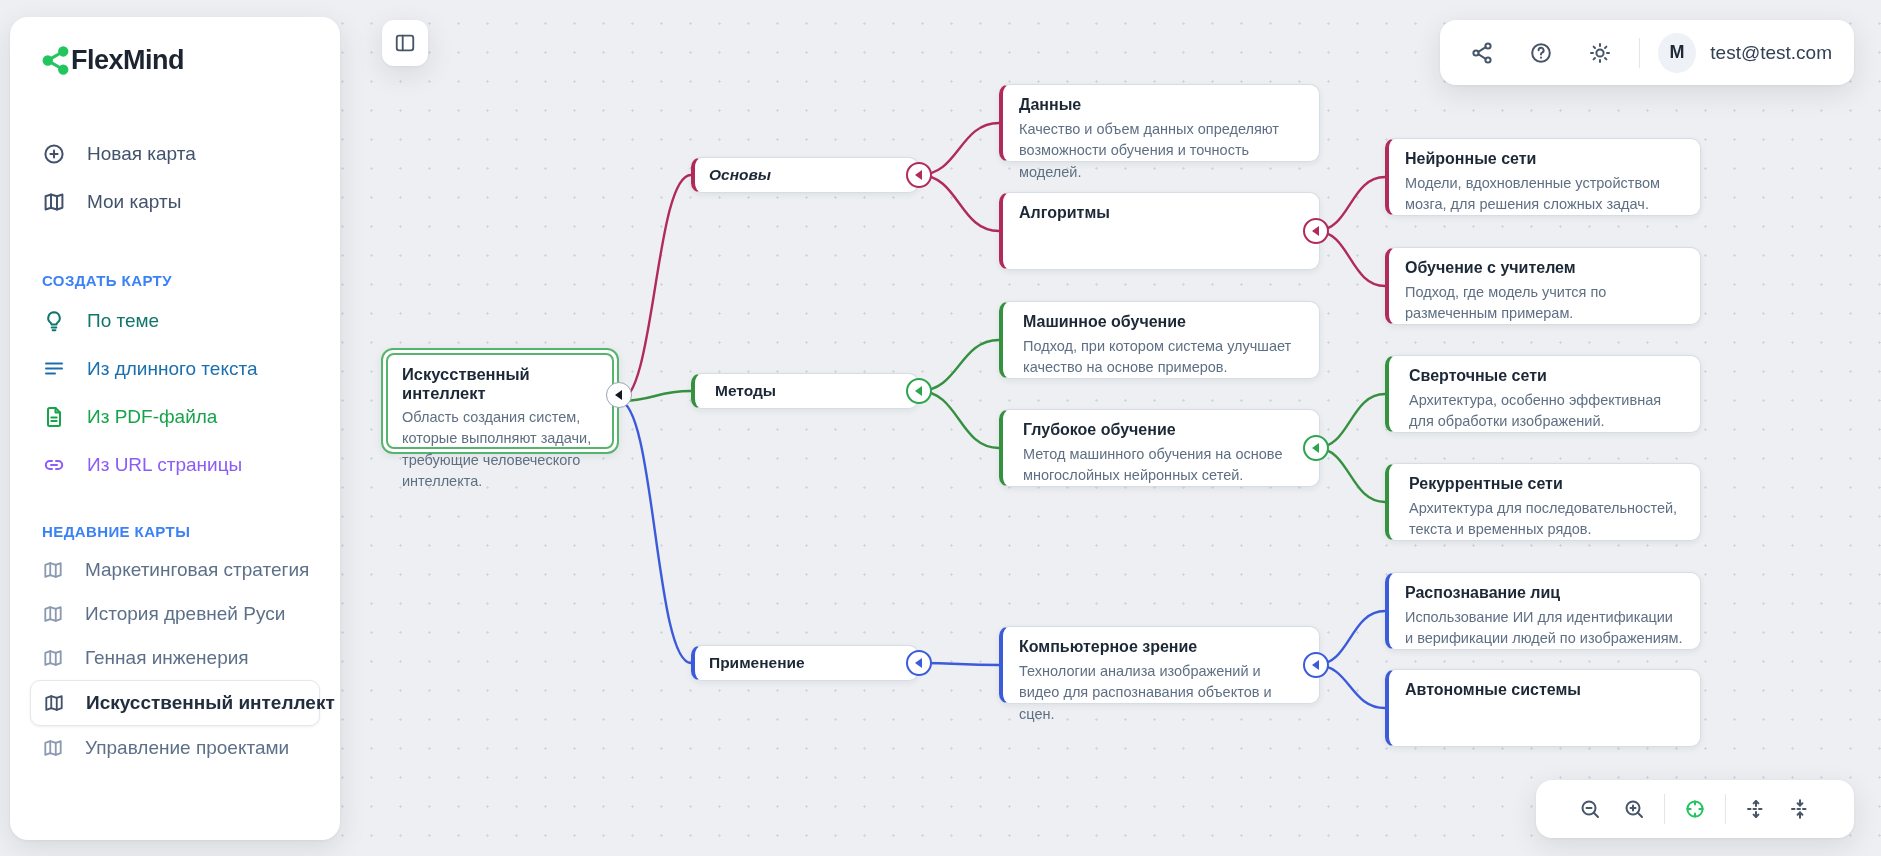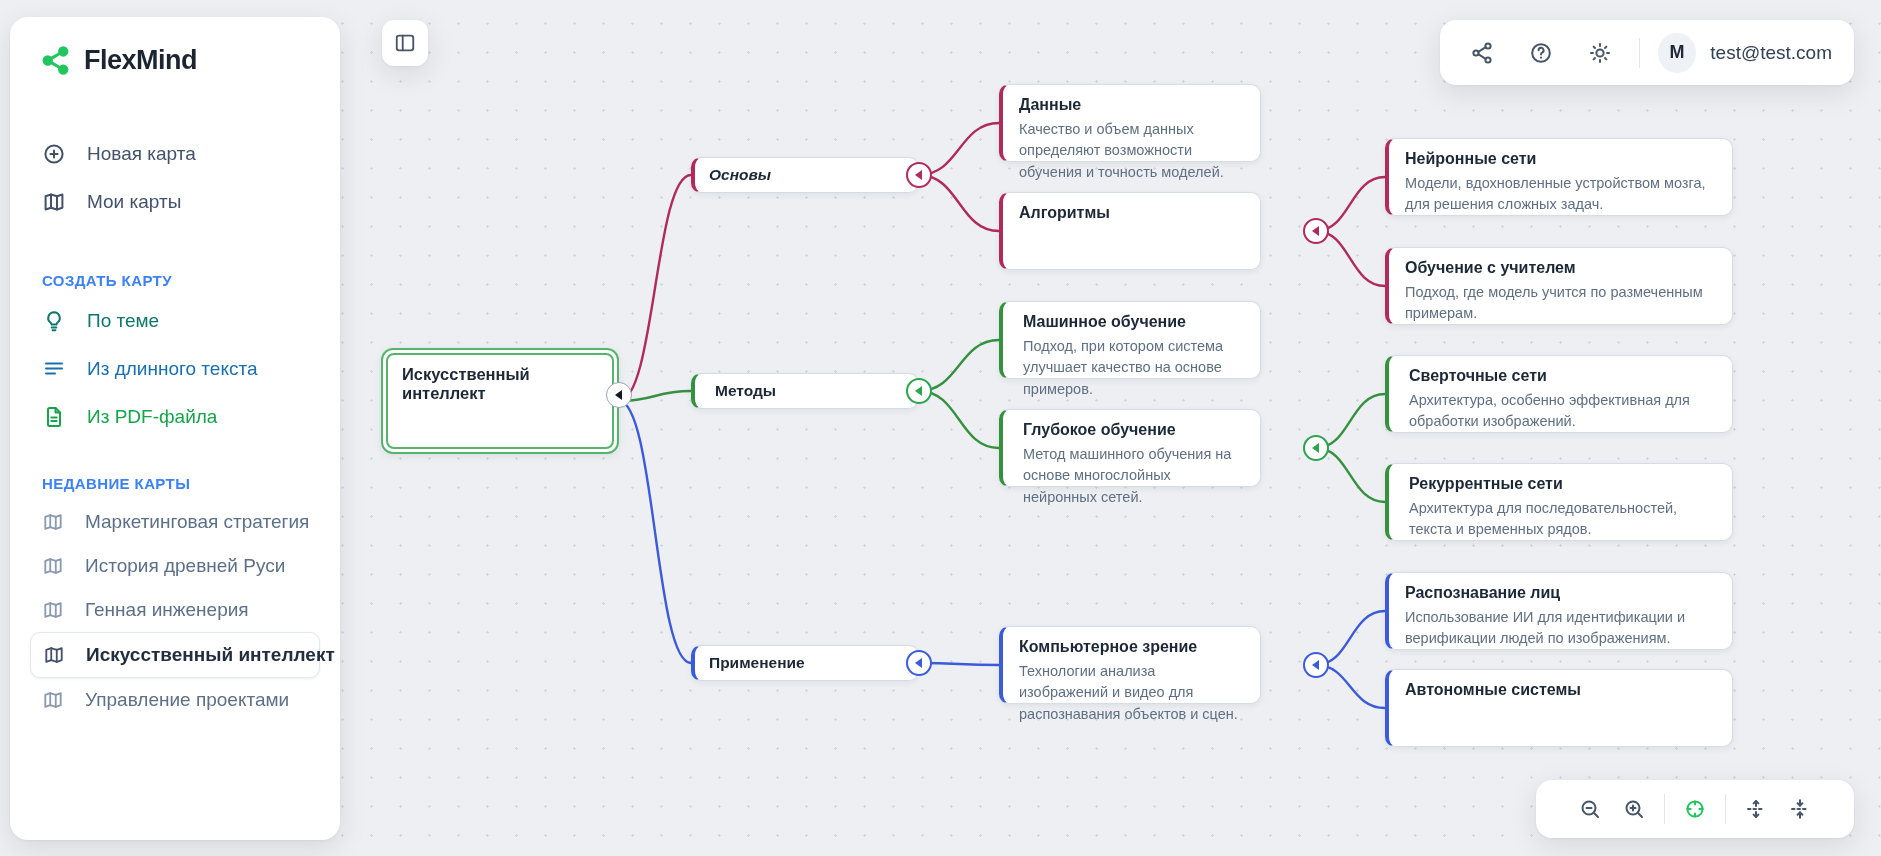--- a/index.html
+++ b/index.html
@@ -11,21 +11,21 @@
     background-image: radial-gradient(circle, #d2d7de 1.3px, transparent 1.4px);
     background-size: 29px 29px; background-position: 9px 9px;
     color: #1c2836;
   }
   .panel {
     position: absolute; background: #fff; border-radius: 16px;
     box-shadow: 0 8px 28px rgba(26,32,44,.10), 0 1px 3px rgba(26,32,44,.05);
   }
   
   .sidebar { left: 10px; top: 17px; width: 330px; height: 823px; padding: 26px 20px; border-radius: 18px; }
-  .logo-row { display: flex; align-items: center; gap: 13px; padding: 2px 10px 8px; }
+  .logo-row { display: flex; align-items: center; padding: 2px 10px 8px; }
   .logo-text { font-size: 27px; font-weight: 700; color: #1b2430; letter-spacing: -0.5px; }
   .nav-gap { height: 46px; }
   .side-item { display: flex; align-items: center; gap: 21px; padding: 12px 12px; font-size: 19px; color: #43526b; border-radius: 10px; cursor: pointer; white-space: nowrap; }
   .side-item .ic { flex: 0 0 auto; }
   .section-title { font-size: 15px; font-weight: 700; color: #3b82f6; letter-spacing: .4px; padding: 12px 12px 8px; margin-top: 22px; }
   .section-title.first { margin-top: 34px; }
   .c-teal { color: #0f766e; } .c-blue { color: #1a6fae; } .c-green { color: #16a34a; } .c-purple { color: #8b5cf6; }
   .recent-item { color: #5d7089; padding: 11px 12px; }
   .recent-item.active { background: #fff; border: 1px solid #e3e8ef; box-shadow: 0 1px 3px rgba(26,32,44,.08); color: #222e3e; font-weight: 600; }
   
@@ -45,22 +45,22 @@
   .zoombar .icon-btn { width: 44px; height: 44px; display: flex; align-items: center; justify-content: center; cursor: pointer; }
   .zoombar .vdiv { margin: 0 8px; }
   .target-green { color: #22c55e; }
   
   .edges { position: absolute; left: 0; top: 0; width: 1881px; height: 856px; pointer-events: none; }
   .node { position: absolute; background: #fff; border: 1px solid #d7dde5; border-radius: 10px; box-shadow: 0 2px 6px rgba(30,41,59,.07); cursor: pointer; }
   .node-title { font-size: 16px; font-weight: 700; color: #1c2836; }
   .node-desc { font-size: 14.5px; color: #5f6f83; line-height: 1.48; margin-top: 5px; }
   .lvl1 { width: 228px; height: 36px; display: flex; align-items: center; padding: 0 14px; border-left-width: 4px; }
   .lvl1 .node-title { font-size: 15.5px; font-weight: 600; }
-  .lvl2, .lvl3 { width: 262px; height: 78px; padding: 11px 16px; border-left-width: 4px; }
-  .lvl3 { width: 348px; }
+  .lvl2, .lvl3 { width: 321px; height: 78px; padding: 11px 16px; border-left-width: 4px; }
+  .lvl3 { width: 316px; }
   .b-crimson { border-left-color: #b02a5b; }
   .b-green { border-left-color: #35913f; padding-left: 20px; }
   .b-blue { border-left-color: #3b5bdb; }
   .root-node { left: 381px; top: 348px; width: 238px; height: 106px; border: 2px solid #57b46c; border-radius: 12px; padding: 3px; box-shadow: 0 2px 8px rgba(30,41,59,.08); }
   .root-inner { width: 100%; height: 100%; border: 2px solid #57b46c; border-radius: 8px; padding: 10px 14px; background: #fff; }
   .root-inner .node-title { font-size: 16.5px; }
   .root-inner .node-desc { font-size: 14.5px; margin-top: 4px; }
   .collapse-btn { position: absolute; width: 26px; height: 26px; border-radius: 50%; background: #fff; display: flex; align-items: center; justify-content: center; cursor: pointer; z-index: 5; border: 2px solid; }
   .tri { width: 0; height: 0; border-top: 5px solid transparent; border-bottom: 5px solid transparent; border-right: 7px solid currentColor; margin-right: 2px; }
   .cb-root { border-color: #9aa6b5; color: #111827; border-width: 1.5px; }
@@ -140,20 +140,28 @@
   </div>
   <div class="side-item c-green">
     <svg class="ic" viewBox="0 0 24 24">
         <path d="M13.5 3H7.5A1.5 1.5 0 0 0 6 4.5v15A1.5 1.5 0 0 0 7.5 21h9a1.5 1.5 0 0 0 1.5-1.5V7.5L13.5 3z"></path>
         <polyline points="13.5 3 13.5 7.5 18 7.5"></polyline>
         <line x1="9.3" y1="12.5" x2="14.7" y2="12.5"></line>
         <line x1="9.3" y1="16" x2="14.7" y2="16"></line>
       </svg>
     <span>Из PDF-файла</span>
   </div>
+  <div class="side-item c-purple">
+    <svg class="ic" viewBox="0 0 24 24">
+        <path d="M10 8H7.8a4 4 0 1 0 0 8H10"></path>
+        <path d="M14 8h2.2a4 4 0 1 1 0 8H14"></path>
+        <line x1="9" y1="12" x2="15" y2="12"></line>
+      </svg>
+    <span>Из URL страницы</span>
+  </div>
 
   <div class="section-title">НЕДАВНИЕ КАРТЫ</div>
 
   <div class="side-item recent-item">
     <svg class="ic sm" style="color:#8b9ab0" viewBox="0 0 24 24">
         <path d="M9 4.5 3.6 6.3v13.2L9 17.7l6 1.8 5.4-1.8V4.5L15 6.3 9 4.5z"></path>
         <line x1="9" y1="4.5" x2="9" y2="17.7"></line>
         <line x1="15" y1="6.3" x2="15" y2="19.5"></line>
       </svg>
     <span>Маркетинговая стратегия</span>
@@ -234,20 +242,21 @@
   <div class="vdiv"></div>
   <div class="avatar">
       <span>M</span>
     </div>
   <span class="email">test@test.com</span>
 </div>
 
 <div class="node root-node">
   <div class="root-inner">
     <div class="node-title">Искусственный интеллект</div>
+    <div class="node-desc">Область создания систем, которые выполняют задачи, требующие человеческого интеллекта.</div>
   </div>
 </div>
 <div class="collapse-btn cb-root" style="left:606px;top:382px;">
     <span class="tri"></span>
   </div>
 
 <div class="node lvl1 b-crimson" style="left:691px;top:157px;font-style:italic;">
   <div class="node-title">Основы</div>
 </div>
 <div class="collapse-btn cb-crimson" style="left:906px;top:162px;">

